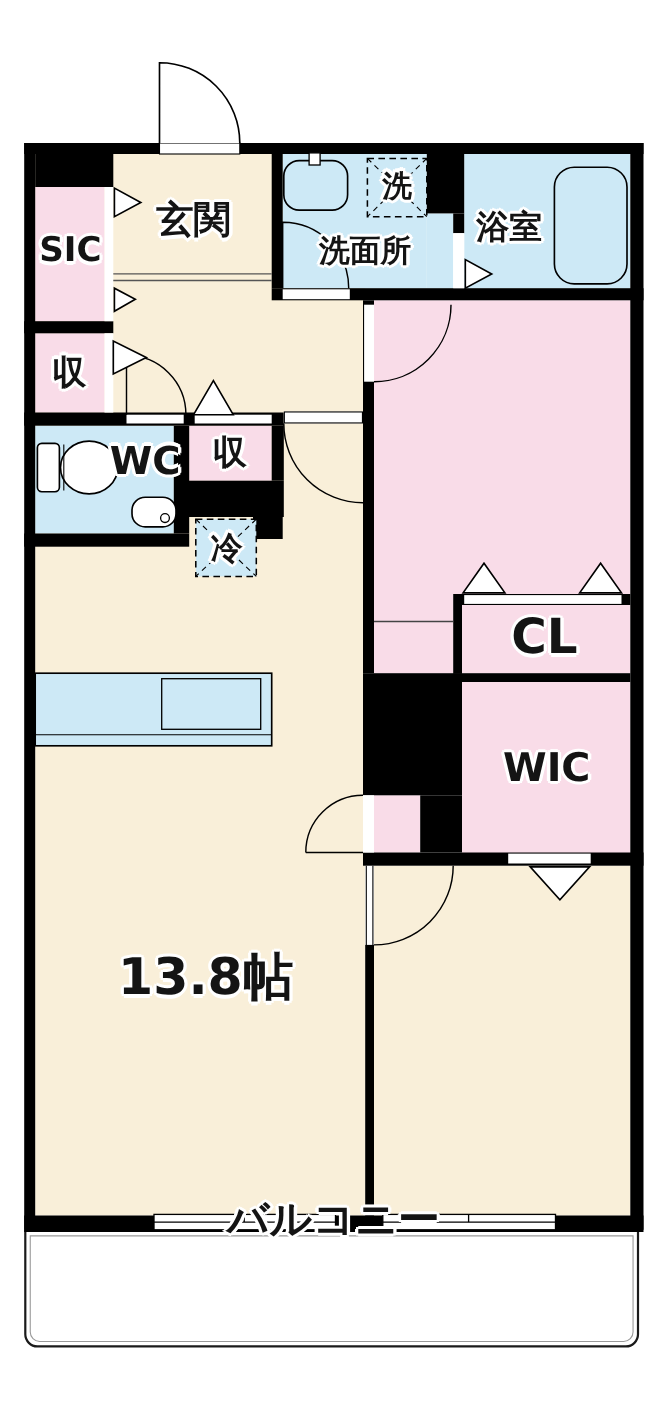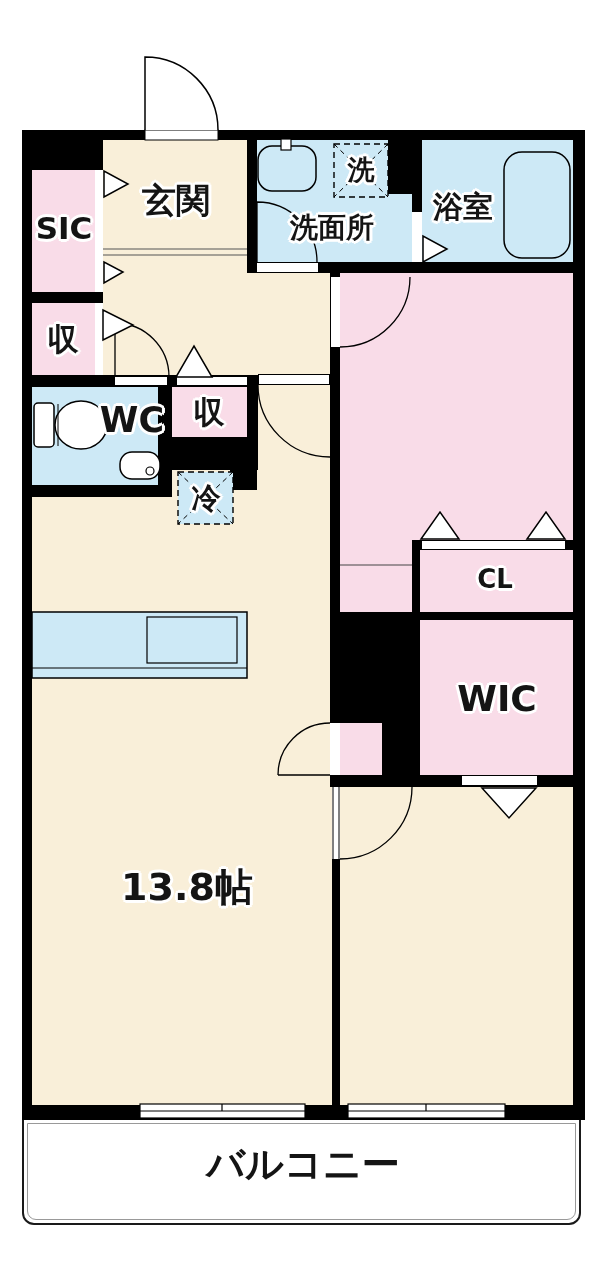--- a/index.html
+++ b/index.html
@@ -146,20 +146,20 @@
 
   <div class="lbl" style="left:176px;top:201px;font-size:34px">玄関</div>
   <div class="lbl" style="left:64px;top:228px;font-size:31px">SIC</div>
   <div class="lbl" style="left:63px;top:339px;font-size:31px">収</div>
   <div class="lbl" style="left:132px;top:420px;font-size:35px">WC</div>
   <div class="lbl" style="left:209px;top:412px;font-size:31px">収</div>
   <div class="lbl" style="left:206px;top:498px;font-size:29px">冷</div>
   <div class="lbl" style="left:361px;top:170px;font-size:27px">洗</div>
   <div class="lbl" style="left:332px;top:228px;font-size:28px">洗面所</div>
   <div class="lbl" style="left:463px;top:207px;font-size:30px">浴室</div>
-  <div class="lbl" style="left:495px;top:580px;font-size:26px">CL</div>
+  <div class="lbl" style="left:495px;top:580px;font-size:44px">CL</div>
   <div class="lbl" style="left:497px;top:699px;font-size:36px">WIC</div>
   <div class="lbl" style="left:187px;top:888px;font-size:54px">
-    <div style="font-size:38px">13.8帖</div>
+    <div style="font-size:46px">13.8帖</div>
   </div>
-  <div class="lbl" style="left:303px;top:1165px;font-size:38px">バルコニー</div>
+  <div class="lbl" style="left:303px;top:1109px;font-size:38px">バルコニー</div>
 
 </div>
 
 </body></html>

